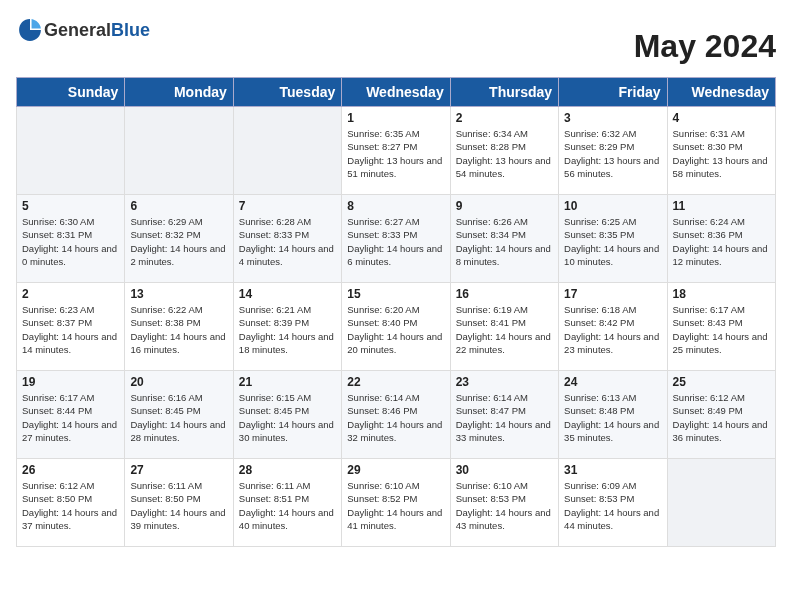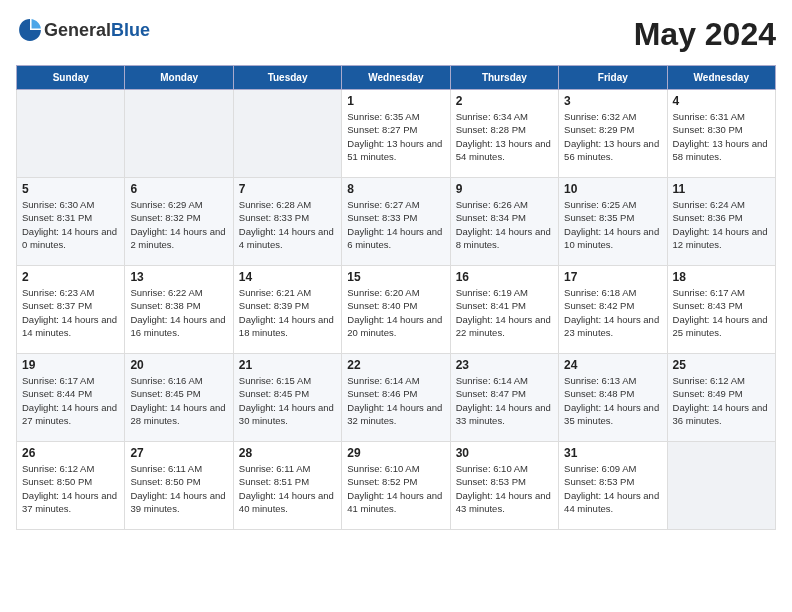--- a/index.html
+++ b/index.html
@@ -29,41 +29,42 @@
       font-size: 18px;
       font-weight: bold;
       color: #1a5aa0;
     }
     .logo-icon {
       width: 28px;
       height: 28px;
     }
     .title-block {
       text-align: right;
+      margin-top: 12px;
     }
     .month-year {
       font-size: 32px;
       font-weight: bold;
       color: #222;
     }
     .location {
       font-size: 15px;
       color: #444;
     }
     table {
       width: 100%;
       border-collapse: collapse;
       table-layout: fixed;
     }
     thead tr th {
       background-color: #1a5aa0;
       color: #fff;
-      font-size: 10px;
-      font-weight: bold;
-      text-align: center;
+      font-size: 14px;
+      font-weight: bold;
+      text-align: right;
       padding: 6px 6px;
       border: 1px solid #aac;
     }
     tbody tr td {
       vertical-align: top;
       padding: 4px 5px;
       font-size: 10px;
       color: #222;
       border: 1px solid #ddd;
       background: #fff;

